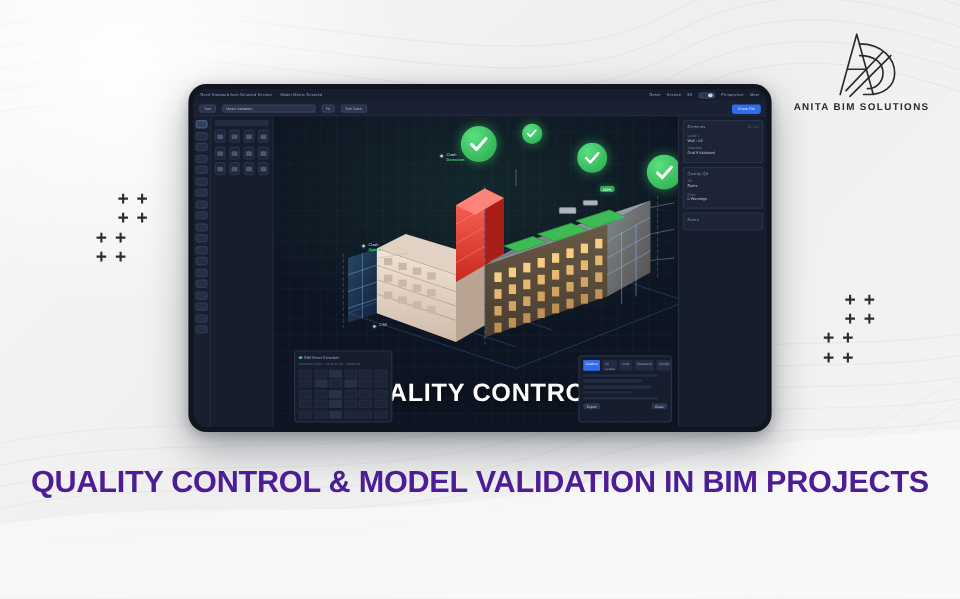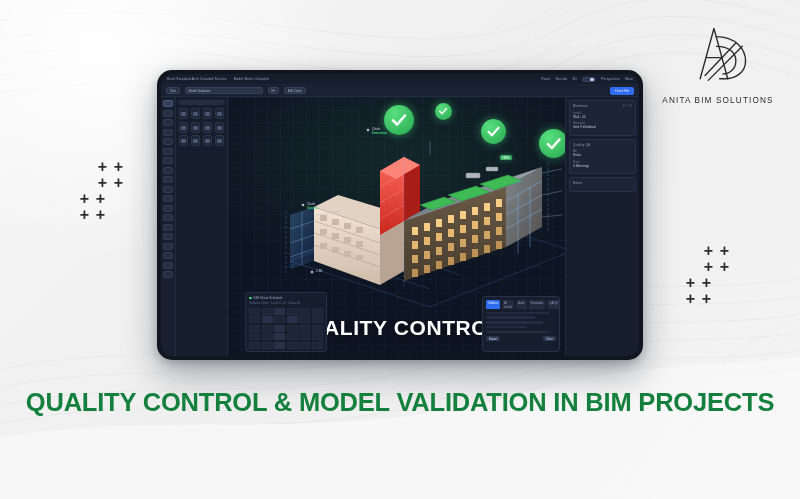--- a/index.html
+++ b/index.html
@@ -30,22 +30,22 @@
     font-family:"Liberation Sans",sans-serif;
   }
 
   
   .logo{
     position:absolute; right:16px; top:22px; width:132px; height:84px;
     display:flex; flex-direction:column; align-items:center; justify-content:flex-start;
   }
   .logo-mark{ width:82px; height:60px; }
   .logo-text{
-    margin-top:14px; font-size:8.2px; letter-spacing:1.15px;
-    color:#2a2a2a; font-weight:400; white-space:nowrap;
+    margin-top:3px; font-size:8.2px; letter-spacing:1.15px;
+    color:#2a2a2a; font-weight:700; white-space:nowrap;
     font-family:"Liberation Sans",sans-serif;
   }
 
   
   .device{
     position:absolute; left:157px; top:70px; width:486px; height:290px;
     background:#11151f; border-radius:15px; padding:4px;
     box-shadow:0 14px 34px rgba(20,25,40,.35), 0 3px 10px rgba(20,25,40,.22);
   }
   .screen{
@@ -204,21 +204,21 @@
   .lp-tab.on{ background:#2f6df0; color:#eaf1ff; }
   .lp-line{ height:2.6px; background:#232c42; border-radius:1px; margin-bottom:2.2px; }
   .lp-line.w1{ width:90%; } .lp-line.w2{ width:70%; }
   .lp-line.w3{ width:82%; } .lp-line.w4{ width:58%; }
   .lp-foot{ display:flex; justify-content:space-between; margin-top:3px; }
   .lp-btn{ font-size:2.8px; color:#cdd7ec; background:#2b3750; border-radius:1.5px; padding:.6px 3px; }
 
   
   .headline{
     position:absolute; left:0; right:0; top:388px; text-align:center;
-    font-size:25.5px; font-weight:700; color:#15803d; letter-spacing:-.2px;
+    font-size:25.5px; font-weight:700; color:#4c1d95; letter-spacing:-.2px;
     white-space:nowrap; font-family:"Liberation Sans",sans-serif;
   }
 </style>
 </head>
 <body>
 
 <div class="bg-wrap">
   <div class="bg-base"></div>
   <svg class="bg-waves" viewBox="0 0 800 499" preserveAspectRatio="none">
     <g fill="none" stroke="#dcdcdc" stroke-width="1" opacity=".55">

